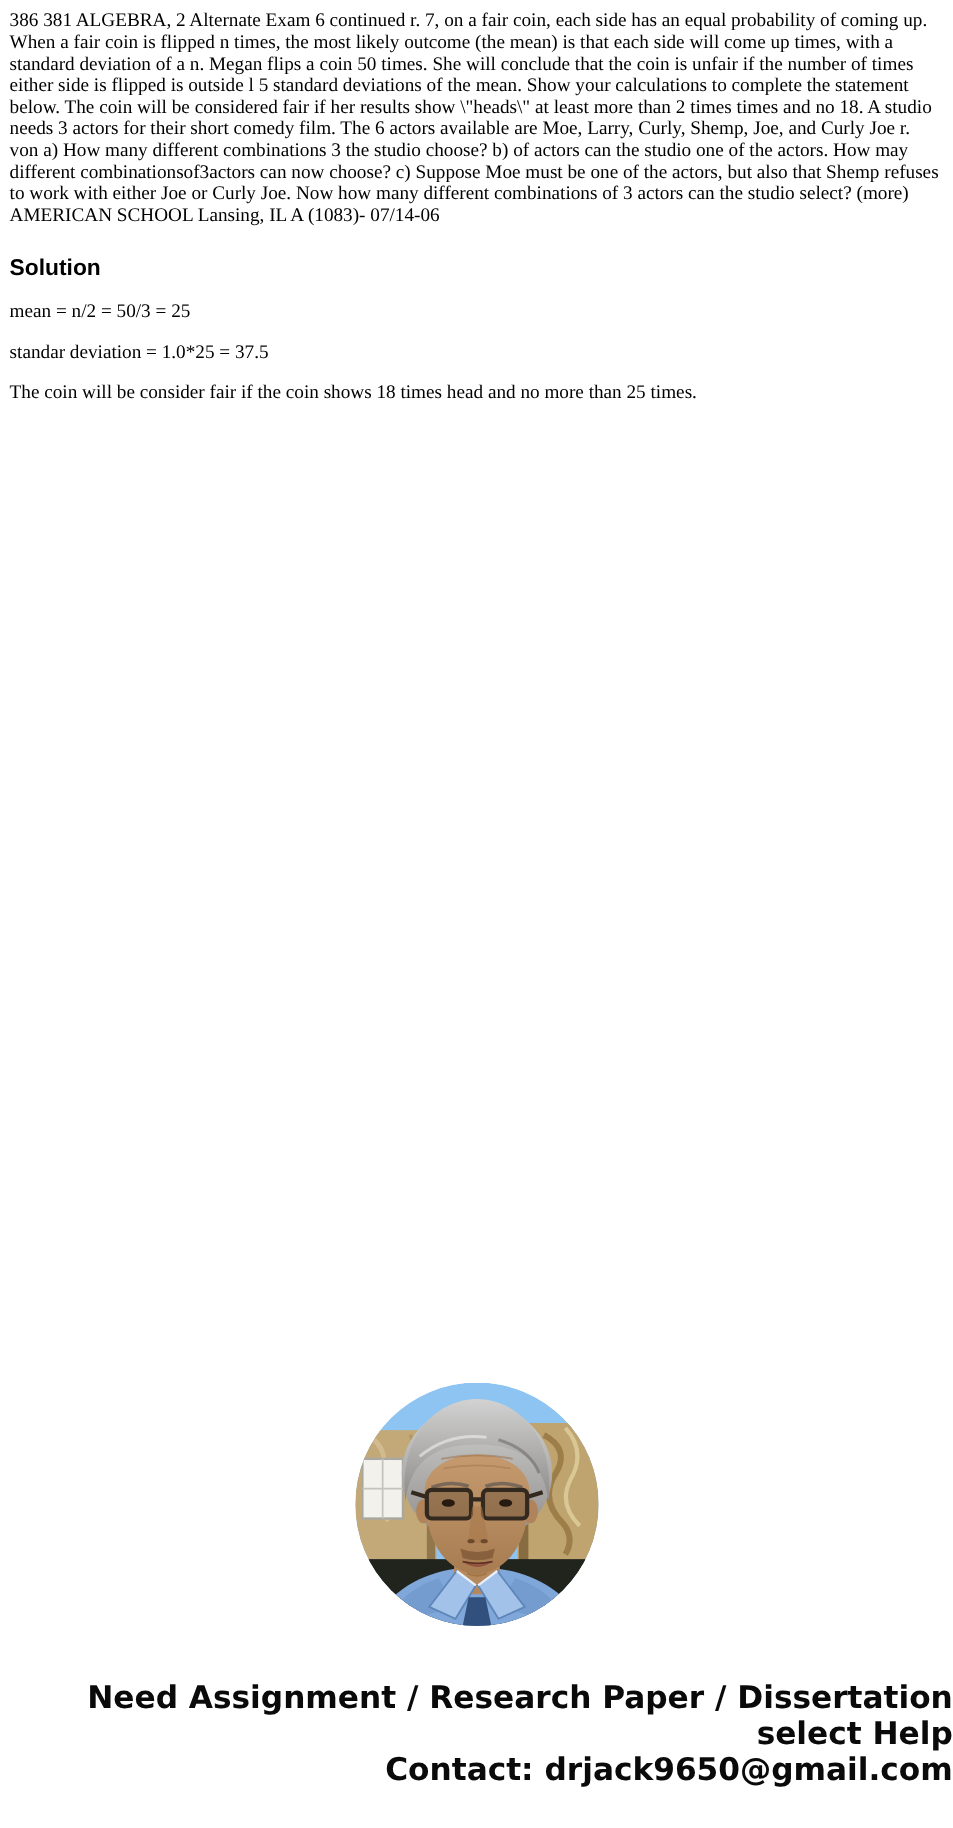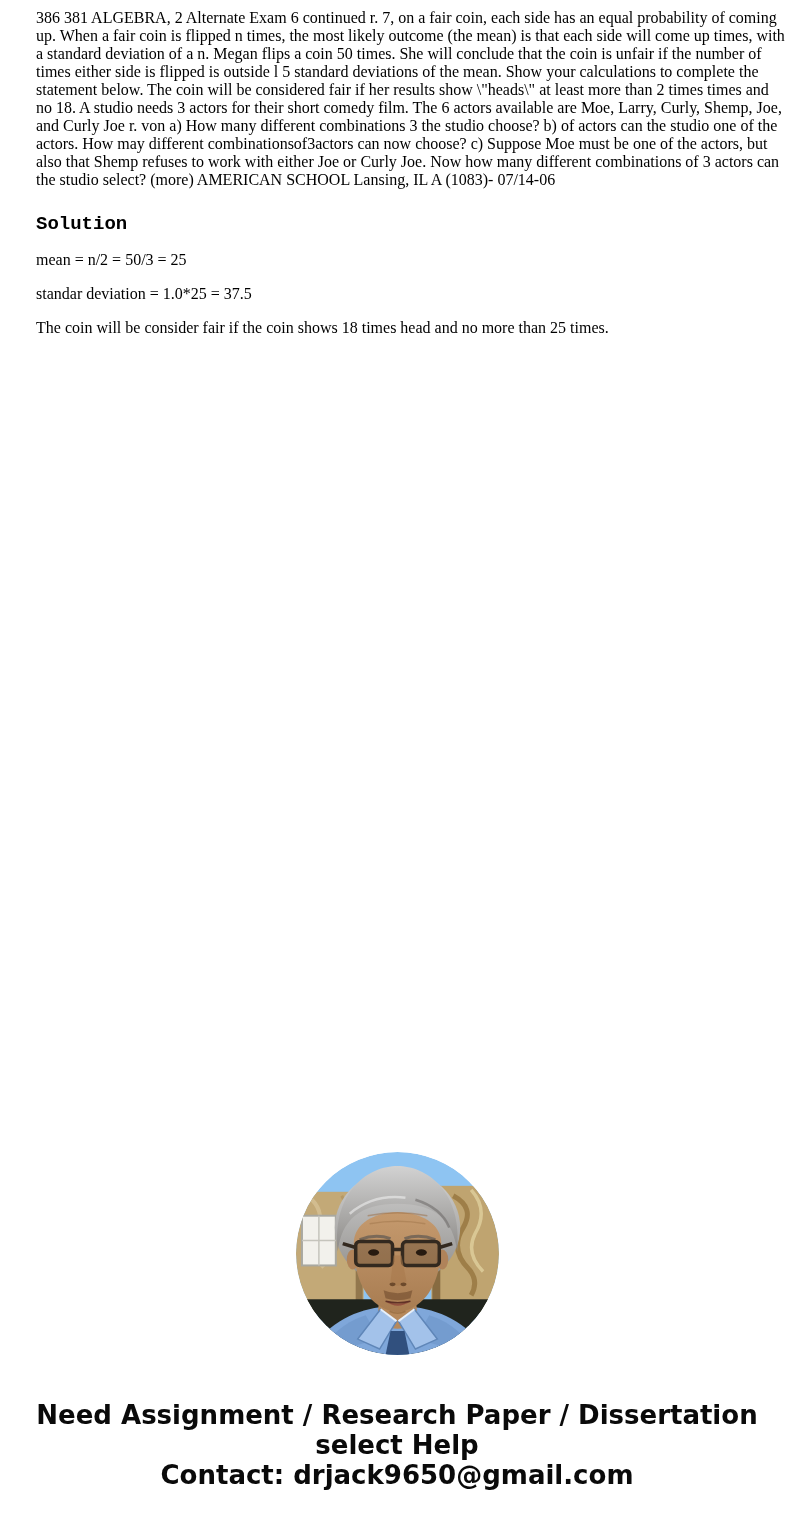--- a/index.html
+++ b/index.html
@@ -7,28 +7,28 @@
   .page {
     position: relative;
     width: 794px;
     height: 1523px;
     margin: 0 auto;
     background: #ffffff;
     color: #000000;
     font-family: "Liberation Serif", serif;
     overflow: hidden;
   }
-  .content { padding: 8px; margin-left: 28px; }
+  .content { padding: 8px; }
   .question {
     margin: 1px 0 0 0;
     font-size: 16px;
     line-height: 18px;
   }
   .solution-heading {
-    font-family: Liberation Mono, monospace;
+    font-family: Liberation Sans, sans-serif;
     font-size: 19px;
     font-weight: bold;
     margin: 24px 0 16px 0;
     line-height: 22px;
   }
   .solution-line {
     font-size: 16px;
     line-height: 18px;
     margin: 16px 0;
   }
@@ -40,21 +40,21 @@
     height: 203px;
     border-radius: 50%;
     overflow: hidden;
   }
   .avatar svg { display: block; width: 100%; height: 100%; }
   .footer {
     position: absolute;
     top: 1400px;
     left: 0;
     width: 794px;
-    text-align: center;
+    text-align: right;
     font-family: "DejaVu Sans", sans-serif;
     font-weight: bold;
     font-size: 26px;
     line-height: 30px;
     color: #0a0a0a;
   }
   .footer-line { display: block; }
 </style>
 </head>
 <body>

